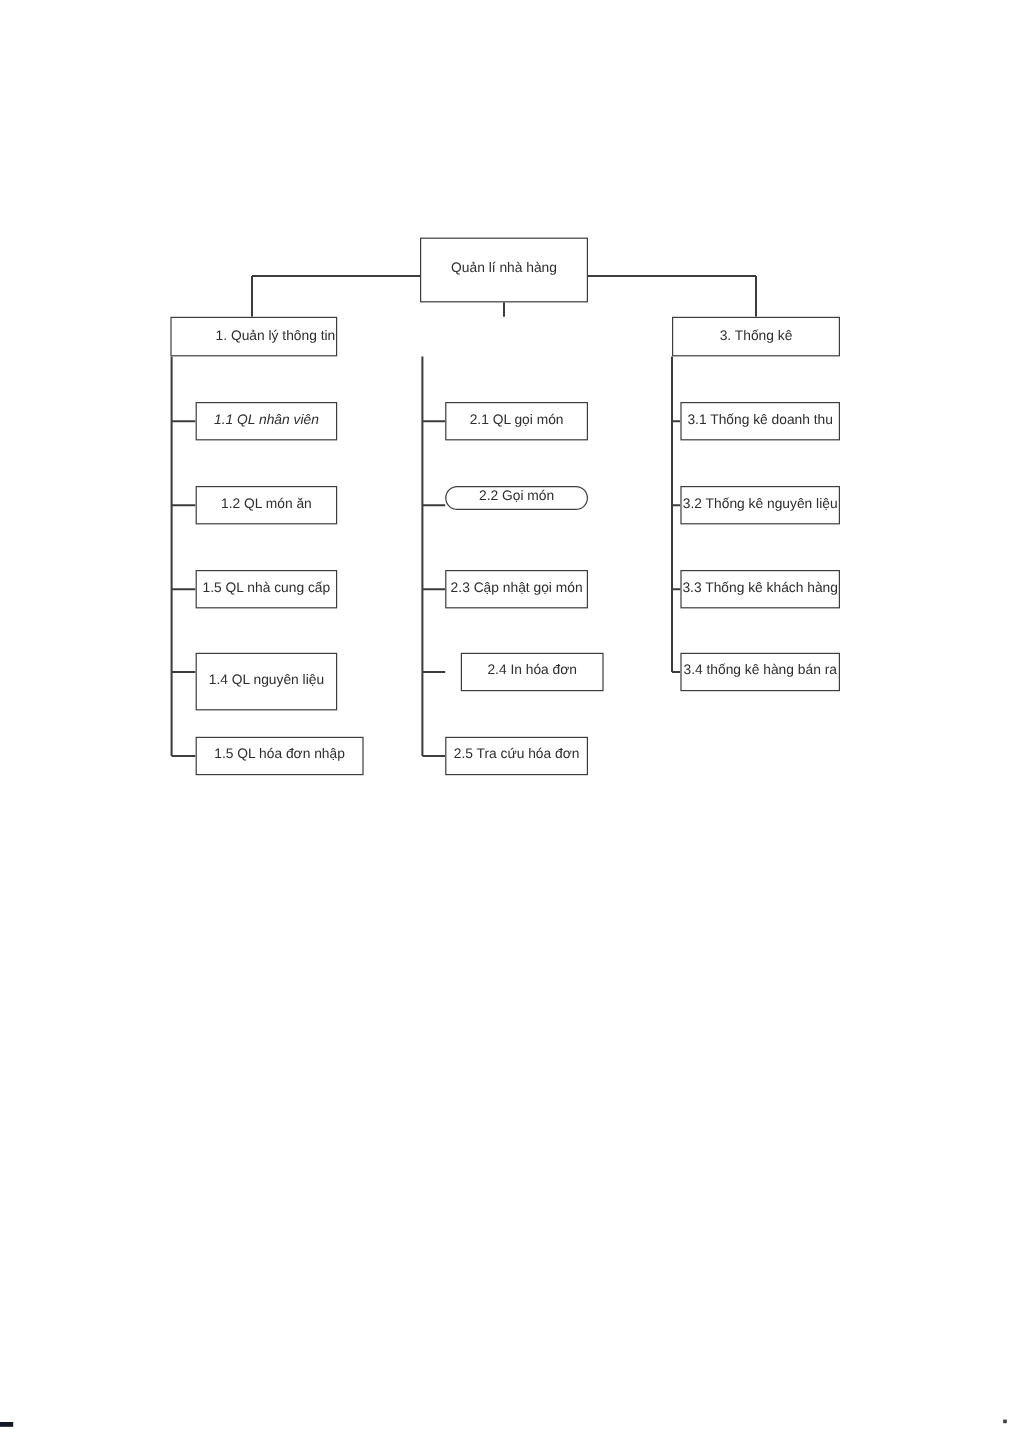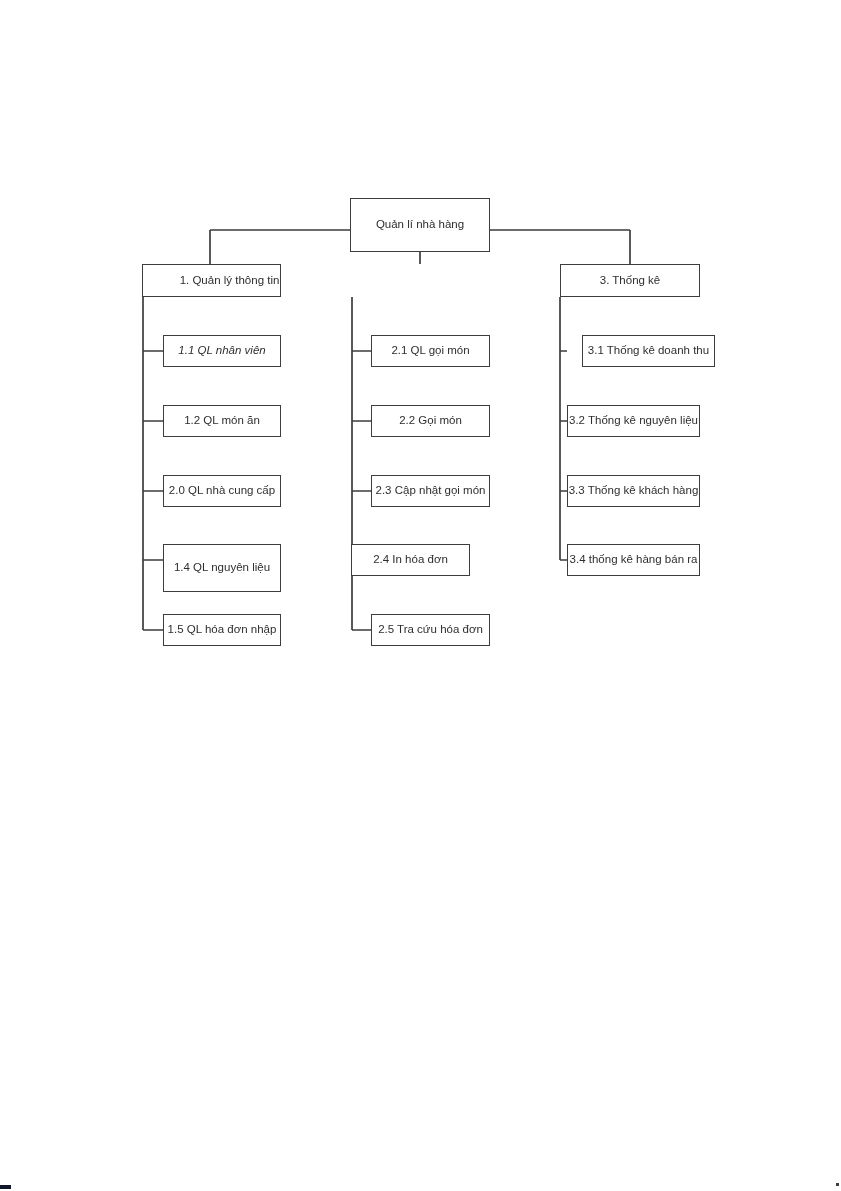--- a/index.html
+++ b/index.html
@@ -60,31 +60,31 @@
     </g>
   </svg>
 
   <div class="node" style="left:350px; top:158px; width:140px; height:54px;margin-top:40px;">Quản lí nhà hàng</div>
 
   <div class="node" style="left:142px; top:264px; width:139px; height:33px;padding-left:40px;">1. Quản lý thông tin</div>
   <div class="node" style="left:560px; top:264px; width:140px; height:33px;">3. Thống kê</div>
 
   <div class="node" style="left:163px; top:335px; width:118px; height:32px;font-style:italic;">1.1 QL nhân viên</div>
   <div class="node" style="left:163px; top:405px; width:118px; height:32px;">1.2 QL món ăn</div>
-  <div class="node" style="left:163px; top:475px; width:118px; height:32px;">2.0 QL nhà cung cấp</div>
+  <div class="node" style="left:163px; top:475px; width:118px; height:32px;">1.5 QL nhà cung cấp</div>
   <div class="node" style="left:163px; top:544px; width:118px; height:48px;">1.4 QL nguyên liệu</div>
-  <div class="node" style="left:163px; top:614px; width:118px; height:32px;">1.5 QL hóa đơn nhập</div>
+  <div class="node" style="left:163px; top:614px; width:140px; height:32px;">1.5 QL hóa đơn nhập</div>
 
   <div class="node" style="left:371px; top:335px; width:119px; height:32px;">2.1 QL gọi món</div>
-  <div class="node" style="left:371px; top:405px; width:119px; height:32px;">2.2 Gọi món</div>
+  <div class="node" style="left:371px; top:405px; width:119px; height:20px;border-radius:10px;">2.2 Gọi món</div>
   <div class="node" style="left:371px; top:475px; width:119px; height:32px;">2.3 Cập nhật gọi món</div>
-  <div class="node" style="left:351px; top:544px; width:119px; height:32px;">2.4 In hóa đơn</div>
+  <div class="node" style="left:384px; top:544px; width:119px; height:32px;">2.4 In hóa đơn</div>
   <div class="node" style="left:371px; top:614px; width:119px; height:32px;">2.5 Tra cứu hóa đơn</div>
 
-  <div class="node" style="left:582px; top:335px; width:133px; height:32px;">3.1 Thống kê doanh thu</div>
+  <div class="node" style="left:567px; top:335px; width:133px; height:32px;">3.1 Thống kê doanh thu</div>
   <div class="node" style="left:567px; top:405px; width:133px; height:32px;">3.2 Thống kê nguyên liệu</div>
   <div class="node" style="left:567px; top:475px; width:133px; height:32px;">3.3 Thống kê khách hàng</div>
   <div class="node" style="left:567px; top:544px; width:133px; height:32px;">3.4 thống kê hàng bán ra</div>
 
   <div class="artifact" style="left:0; top:1185px; width:11px; height:4px; background:#111827;"></div>
   <div class="artifact" style="left:836px; top:1183px; width:3px; height:3px; background:#3d3d3d;"></div>
 
 </div>
 
 </body></html>

